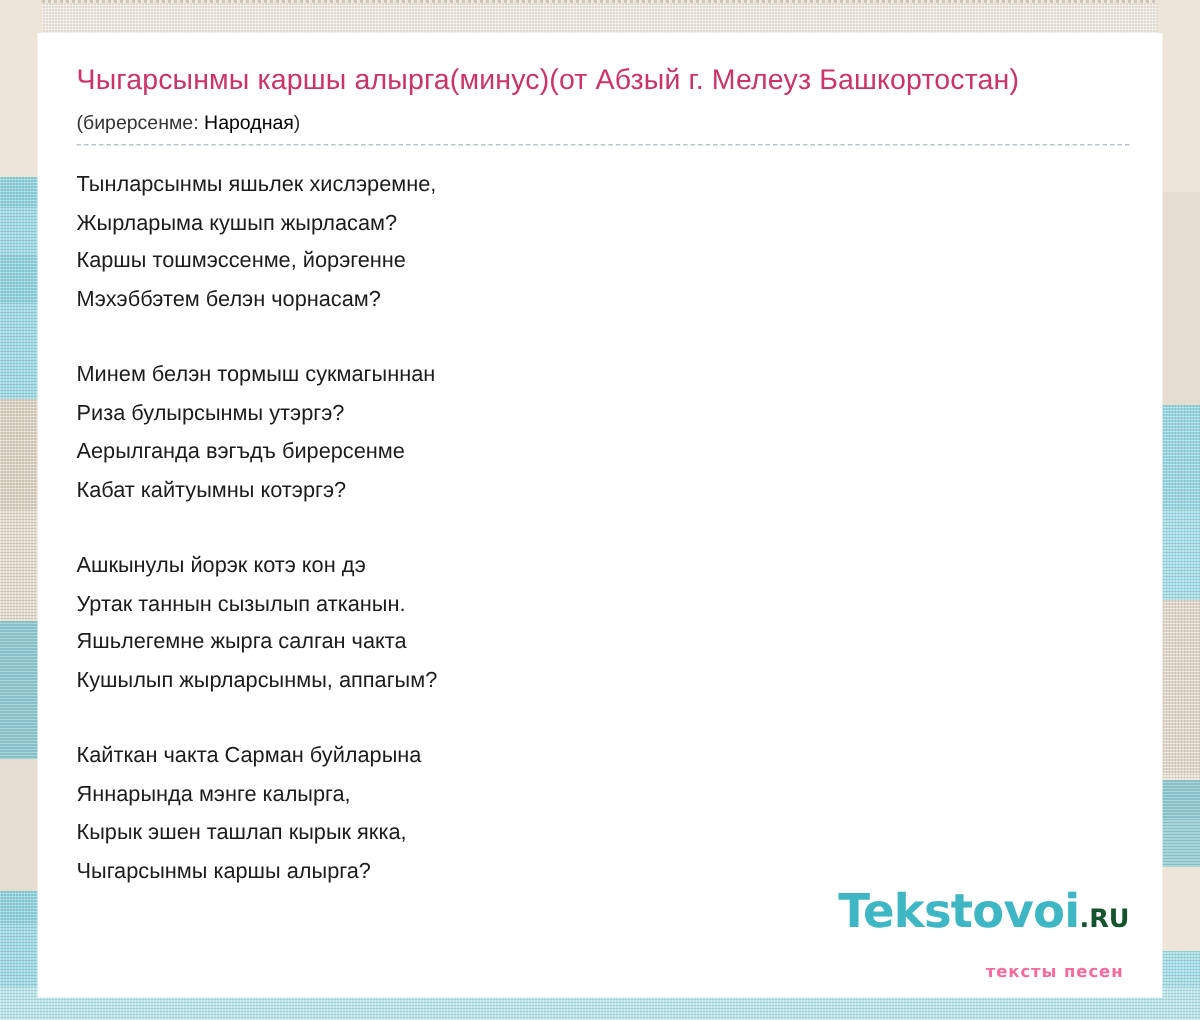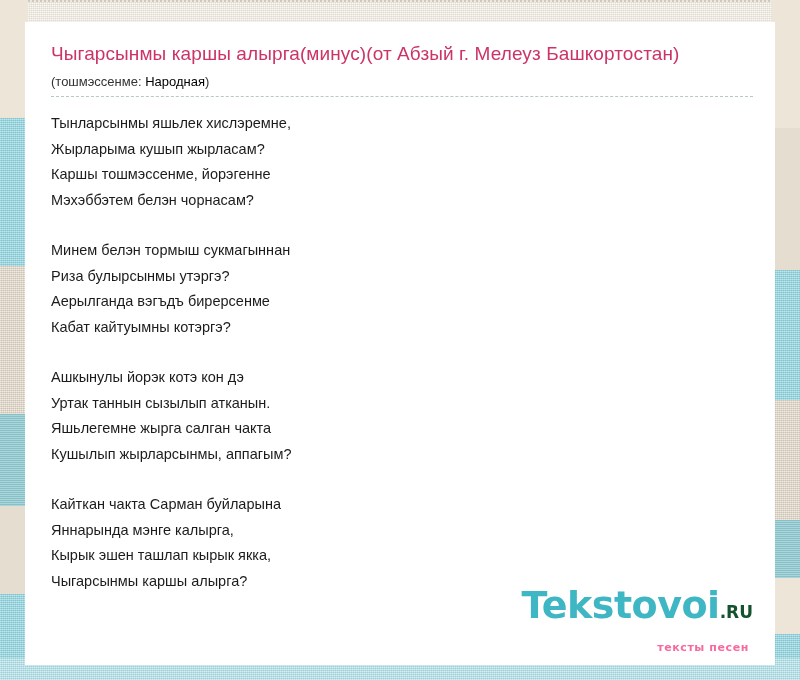--- a/index.html
+++ b/index.html
@@ -148,21 +148,21 @@
   .logo {
     position: absolute;
     right: 22px;
     bottom: 12px;
     text-align: right;
     line-height: 1;
     user-select: none;
   }
   .logo-main {
     font-family: "DejaVu Sans", sans-serif;
-    font-size: 38px;
+    font-size: 31px;
     font-weight: bold;
     color: #3fb6c4;
     letter-spacing: -0.5px;
     display: inline-block;
   }
   .logo-tld {
     font-family: "DejaVu Sans", sans-serif;
     font-size: 17px;
     font-weight: bold;
     color: #14532d;
@@ -206,21 +206,21 @@
       <div class="edge-block teal" style="top: 634px; height: 46px;"></div>
     </div>
 
   <div class="bottom-band"></div>
 
   <div class="card">
 
     <h1 class="song-title">Чыгарсынмы каршы алырга(минус)(от Абзый г. Мелеуз Башкортостан)</h1>
 
     <div class="artist-line">
-      <span>(тошмэссенме:</span>
+      <span>(бирерсенме:</span>
       <a class="artist-link" href="#">Народная</a><span>)</span>
     </div>
 
     <hr class="divider">
 
     <div class="lyrics" id="lyrics-body"><div class="verse"><span class="verse-line">Тынларсынмы яшьлек хислэремне,</span><span class="verse-line">Жырларыма кушып жырласам?</span><span class="verse-line">Каршы тошмэссенме, йорэгенне</span><span class="verse-line">Мэхэббэтем белэн чорнасам?</span></div><div class="verse"><span class="verse-line">Минем белэн тормыш сукмагыннан</span><span class="verse-line">Риза булырсынмы утэргэ?</span><span class="verse-line">Аерылганда вэгъдъ бирерсенме</span><span class="verse-line">Кабат кайтуымны котэргэ?</span></div><div class="verse"><span class="verse-line">Ашкынулы йорэк котэ кон дэ</span><span class="verse-line">Уртак таннын сызылып атканын.</span><span class="verse-line">Яшьлегемне жырга салган чакта</span><span class="verse-line">Кушылып жырларсынмы, аппагым?</span></div><div class="verse"><span class="verse-line">Кайткан чакта Сарман буйларына</span><span class="verse-line">Яннарында мэнге калырга,</span><span class="verse-line">Кырык эшен ташлап кырык якка,</span><span class="verse-line">Чыгарсынмы каршы алырга?</span></div></div>
 
     <div class="logo">
       <span class="logo-main">Tekstovoi</span><span class="logo-tld">.RU</span>
       <span class="logo-sub">тексты песен</span>

